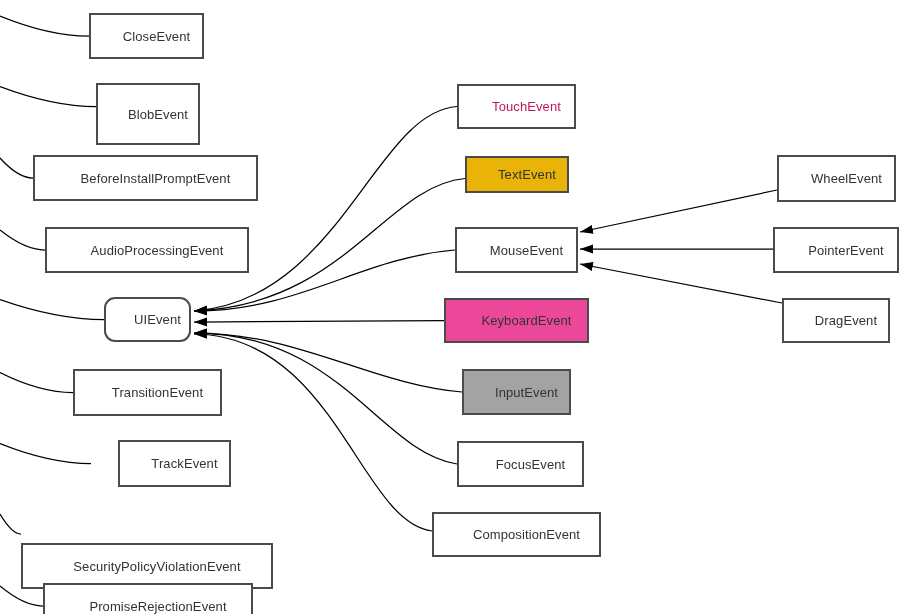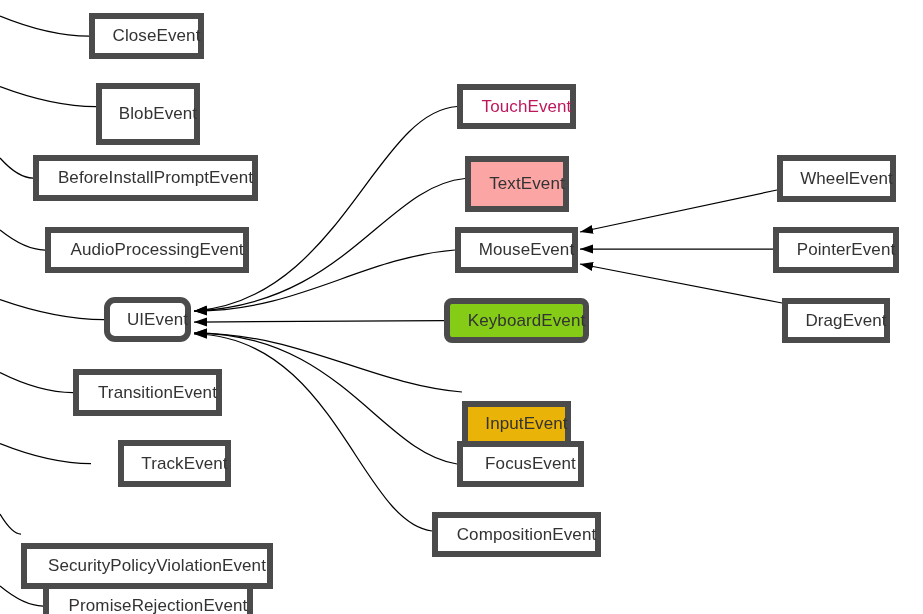--- a/index.html
+++ b/index.html
@@ -14,25 +14,25 @@
   #edges {
     position: absolute;
     left: 0; top: 0;
     width: 923px; height: 614px;
     pointer-events: none;
   }
   .node {
     position: absolute;
     box-sizing: border-box;
     background: #ffffff;
-    border: 6px solid #fca5a5;
+    border: 2px solid #fca5a5;
     display: flex;
     align-items: center;
     justify-content: center;
-    font-size: 17px;
+    font-size: 13px;
     color: #333333;
     white-space: nowrap;
     letter-spacing: 0.1px;
     padding-left: 20px;
   }
   .edge {
     fill: none;
     stroke: #000000;
     stroke-width: 1.25;
   }
@@ -73,23 +73,23 @@
       <div class="node" style="left: 89px; top: 13px; width: 115px; height: 46px; border-color: rgb(75, 75, 75); background: rgb(255, 255, 255); color: rgb(51, 51, 51);">CloseEvent</div>
       <div class="node" style="left: 96px; top: 83px; width: 104px; height: 62px; border-color: rgb(75, 75, 75); background: rgb(255, 255, 255); color: rgb(51, 51, 51);">BlobEvent</div>
       <div class="node" style="left: 33px; top: 155px; width: 225px; height: 46px; border-color: rgb(75, 75, 75); background: rgb(255, 255, 255); color: rgb(51, 51, 51);">BeforeInstallPromptEvent</div>
       <div class="node" style="left: 45px; top: 227px; width: 204px; height: 46px; border-color: rgb(75, 75, 75); background: rgb(255, 255, 255); color: rgb(51, 51, 51);">AudioProcessingEvent</div>
       <div class="node" style="left: 104px; top: 297px; width: 87px; height: 45px; border-color: rgb(75, 75, 75); background: rgb(255, 255, 255); color: rgb(51, 51, 51); border-radius: 11px;">UIEvent</div>
       <div class="node" style="left: 73px; top: 369px; width: 149px; height: 47px; border-color: rgb(75, 75, 75); background: rgb(255, 255, 255); color: rgb(51, 51, 51);">TransitionEvent</div>
       <div class="node" style="left: 91px; top: 440px; width: 113px; height: 47px; border-color: rgb(75, 75, 75); background: rgb(255, 255, 255); color: rgb(51, 51, 51); margin-left: 27px;">TrackEvent</div>
       <div class="node" style="left: 21px; top: 511px; width: 252px; height: 46px; border-color: rgb(75, 75, 75); background: rgb(255, 255, 255); color: rgb(51, 51, 51); margin-top: 32px;">SecurityPolicyViolationEvent</div>
       <div class="node" style="left: 43px; top: 583px; width: 210px; height: 46px; border-color: rgb(75, 75, 75); background: rgb(255, 255, 255); color: rgb(51, 51, 51);">PromiseRejectionEvent</div>
       <div class="node" style="left: 457px; top: 84px; width: 119px; height: 45px; border-color: rgb(75, 75, 75); background: rgb(255, 255, 255); color: #be185d;">TouchEvent</div>
-      <div class="node" style="left: 465px; top: 156px; width: 104px; height: 56px; border-color: rgb(75, 75, 75); background: #fca5a5; color: rgb(51, 51, 51);">TextEvent</div>
+      <div class="node" style="left: 465px; top: 156px; width: 104px; height: 37px; border-color: rgb(75, 75, 75); background: #eab308; color: rgb(51, 51, 51);">TextEvent</div>
       <div class="node" style="left: 455px; top: 227px; width: 123px; height: 46px; border-color: rgb(75, 75, 75); background: rgb(255, 255, 255); color: rgb(51, 51, 51);">MouseEvent</div>
-      <div class="node" style="left: 444px; top: 298px; width: 145px; height: 45px; border-color: rgb(75, 75, 75); background: #84cc16; color: rgb(51, 51, 51); border-radius: 8px;">KeyboardEvent</div>
-      <div class="node" style="left: 462px; top: 369px; width: 109px; height: 46px; border-color: rgb(75, 75, 75); background: #eab308; color: rgb(51, 51, 51); margin-top: 32px;">InputEvent</div>
+      <div class="node" style="left: 444px; top: 298px; width: 145px; height: 45px; border-color: rgb(75, 75, 75); background: #ec4899; color: rgb(51, 51, 51);">KeyboardEvent</div>
+      <div class="node" style="left: 462px; top: 369px; width: 109px; height: 46px; border-color: rgb(75, 75, 75); background: #a3a3a3; color: rgb(51, 51, 51);">InputEvent</div>
       <div class="node" style="left: 457px; top: 441px; width: 127px; height: 46px; border-color: rgb(75, 75, 75); background: rgb(255, 255, 255); color: rgb(51, 51, 51);">FocusEvent</div>
       <div class="node" style="left: 432px; top: 512px; width: 169px; height: 45px; border-color: rgb(75, 75, 75); background: rgb(255, 255, 255); color: rgb(51, 51, 51);">CompositionEvent</div>
       <div class="node" style="left: 777px; top: 155px; width: 119px; height: 47px; border-color: rgb(75, 75, 75); background: rgb(255, 255, 255); color: rgb(51, 51, 51);">WheelEvent</div>
       <div class="node" style="left: 773px; top: 227px; width: 126px; height: 46px; border-color: rgb(75, 75, 75); background: rgb(255, 255, 255); color: rgb(51, 51, 51);">PointerEvent</div>
       <div class="node" style="left: 782px; top: 298px; width: 108px; height: 45px; border-color: rgb(75, 75, 75); background: rgb(255, 255, 255); color: rgb(51, 51, 51);">DragEvent</div>
     </div>
 </div>
 
 </body></html>

